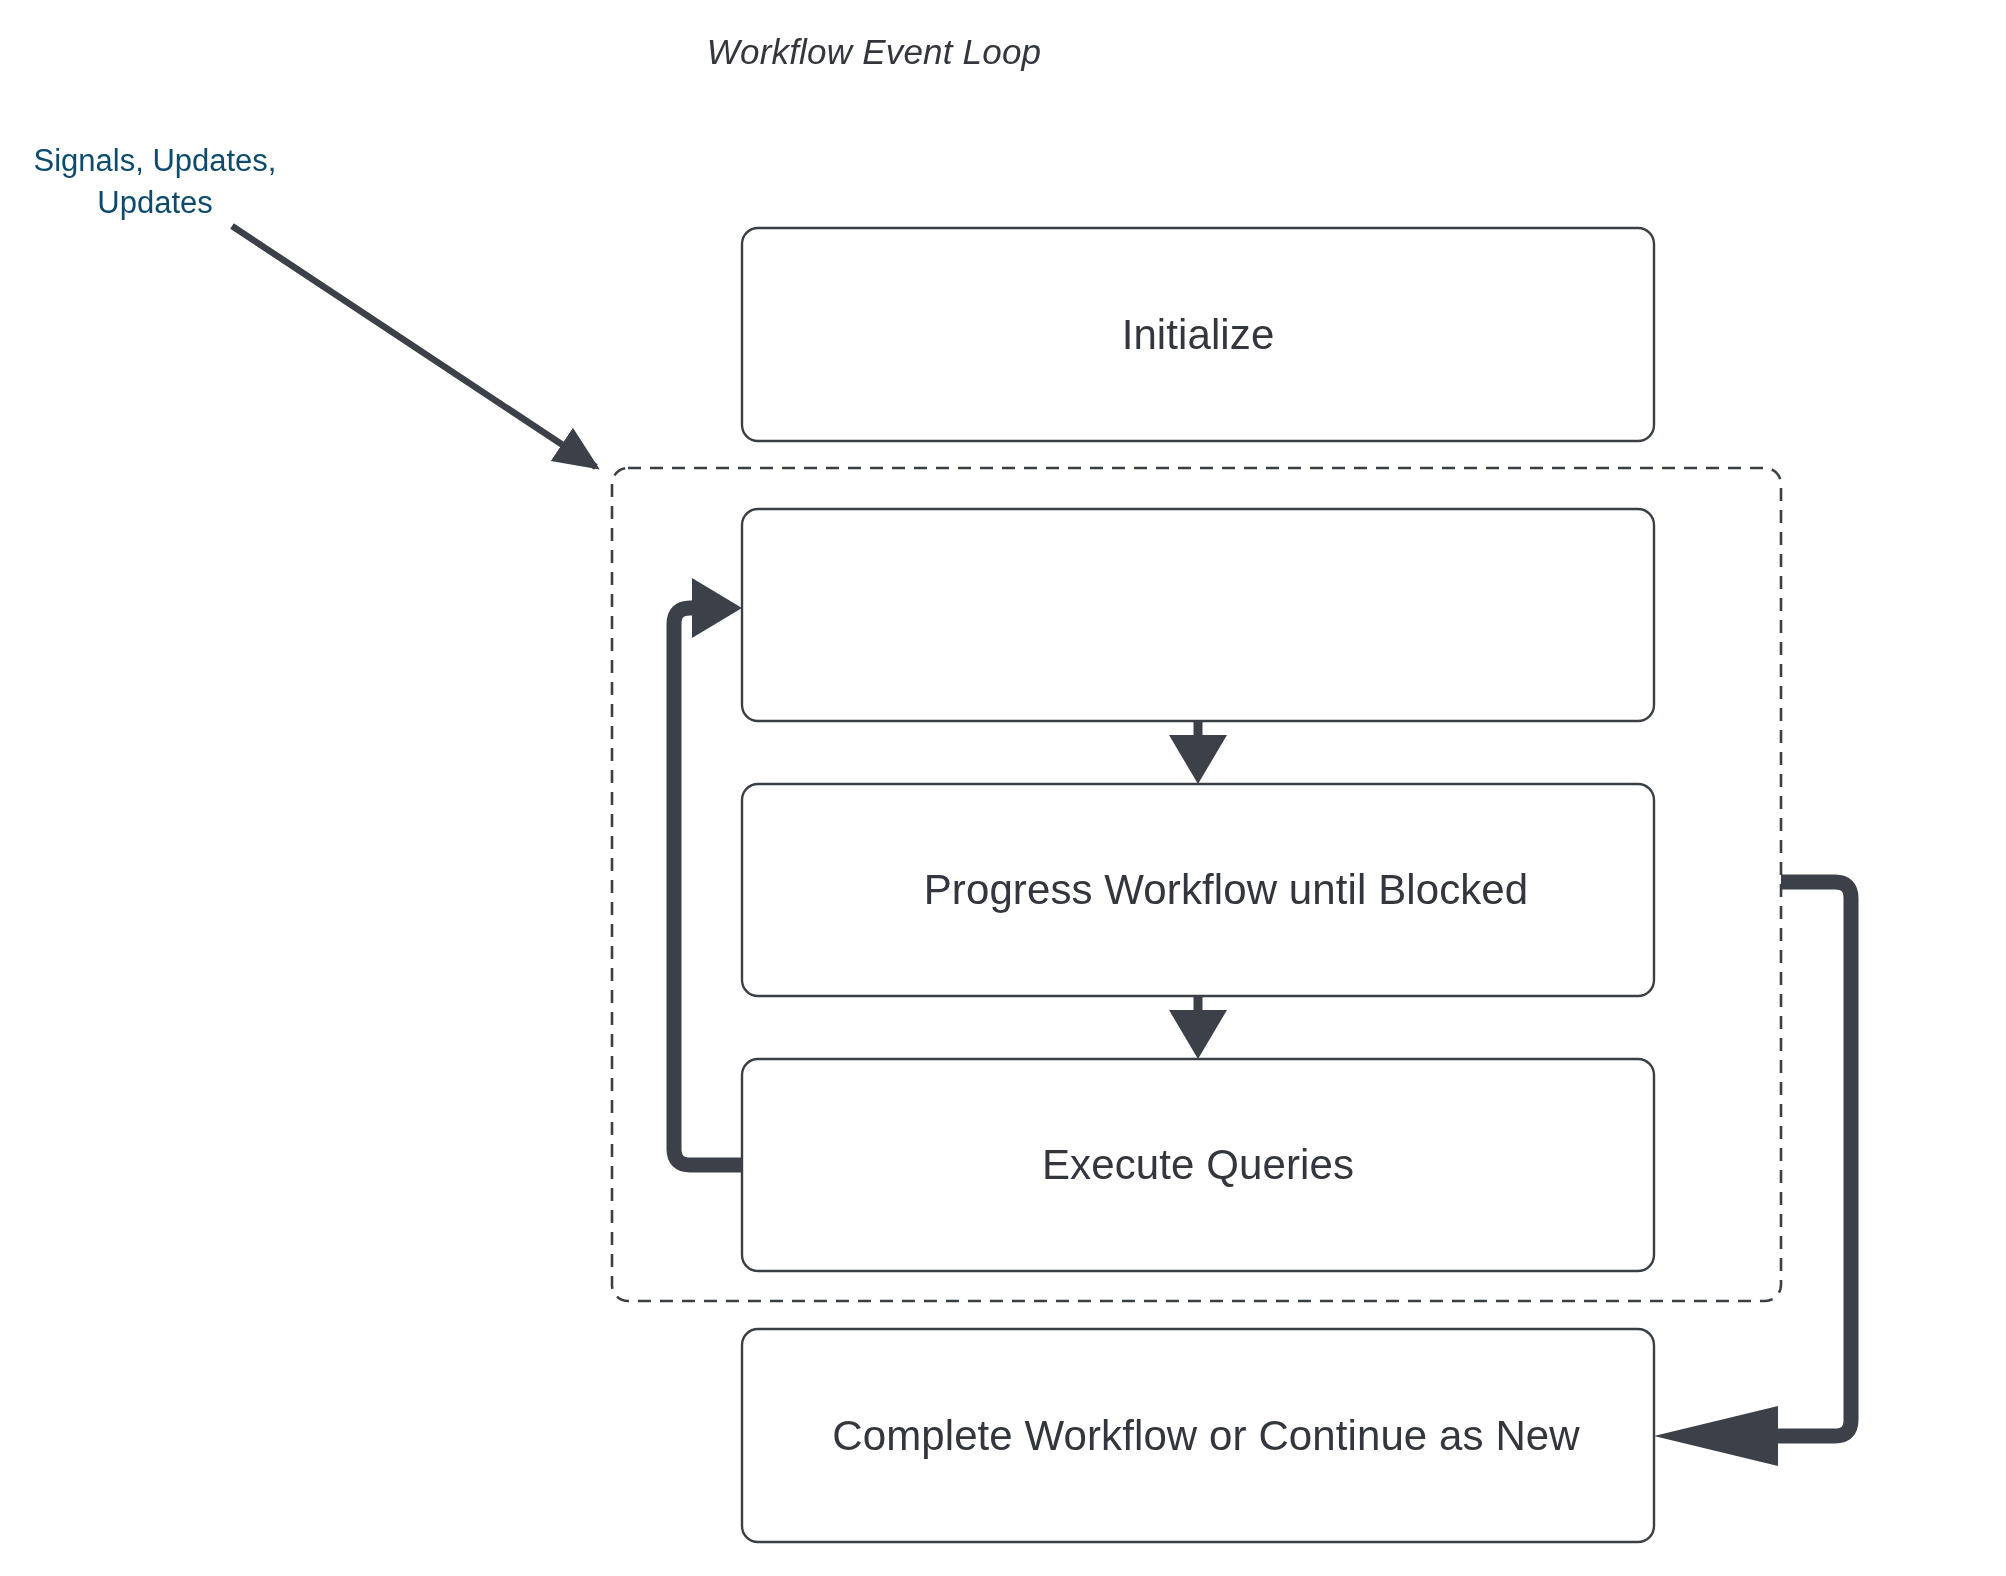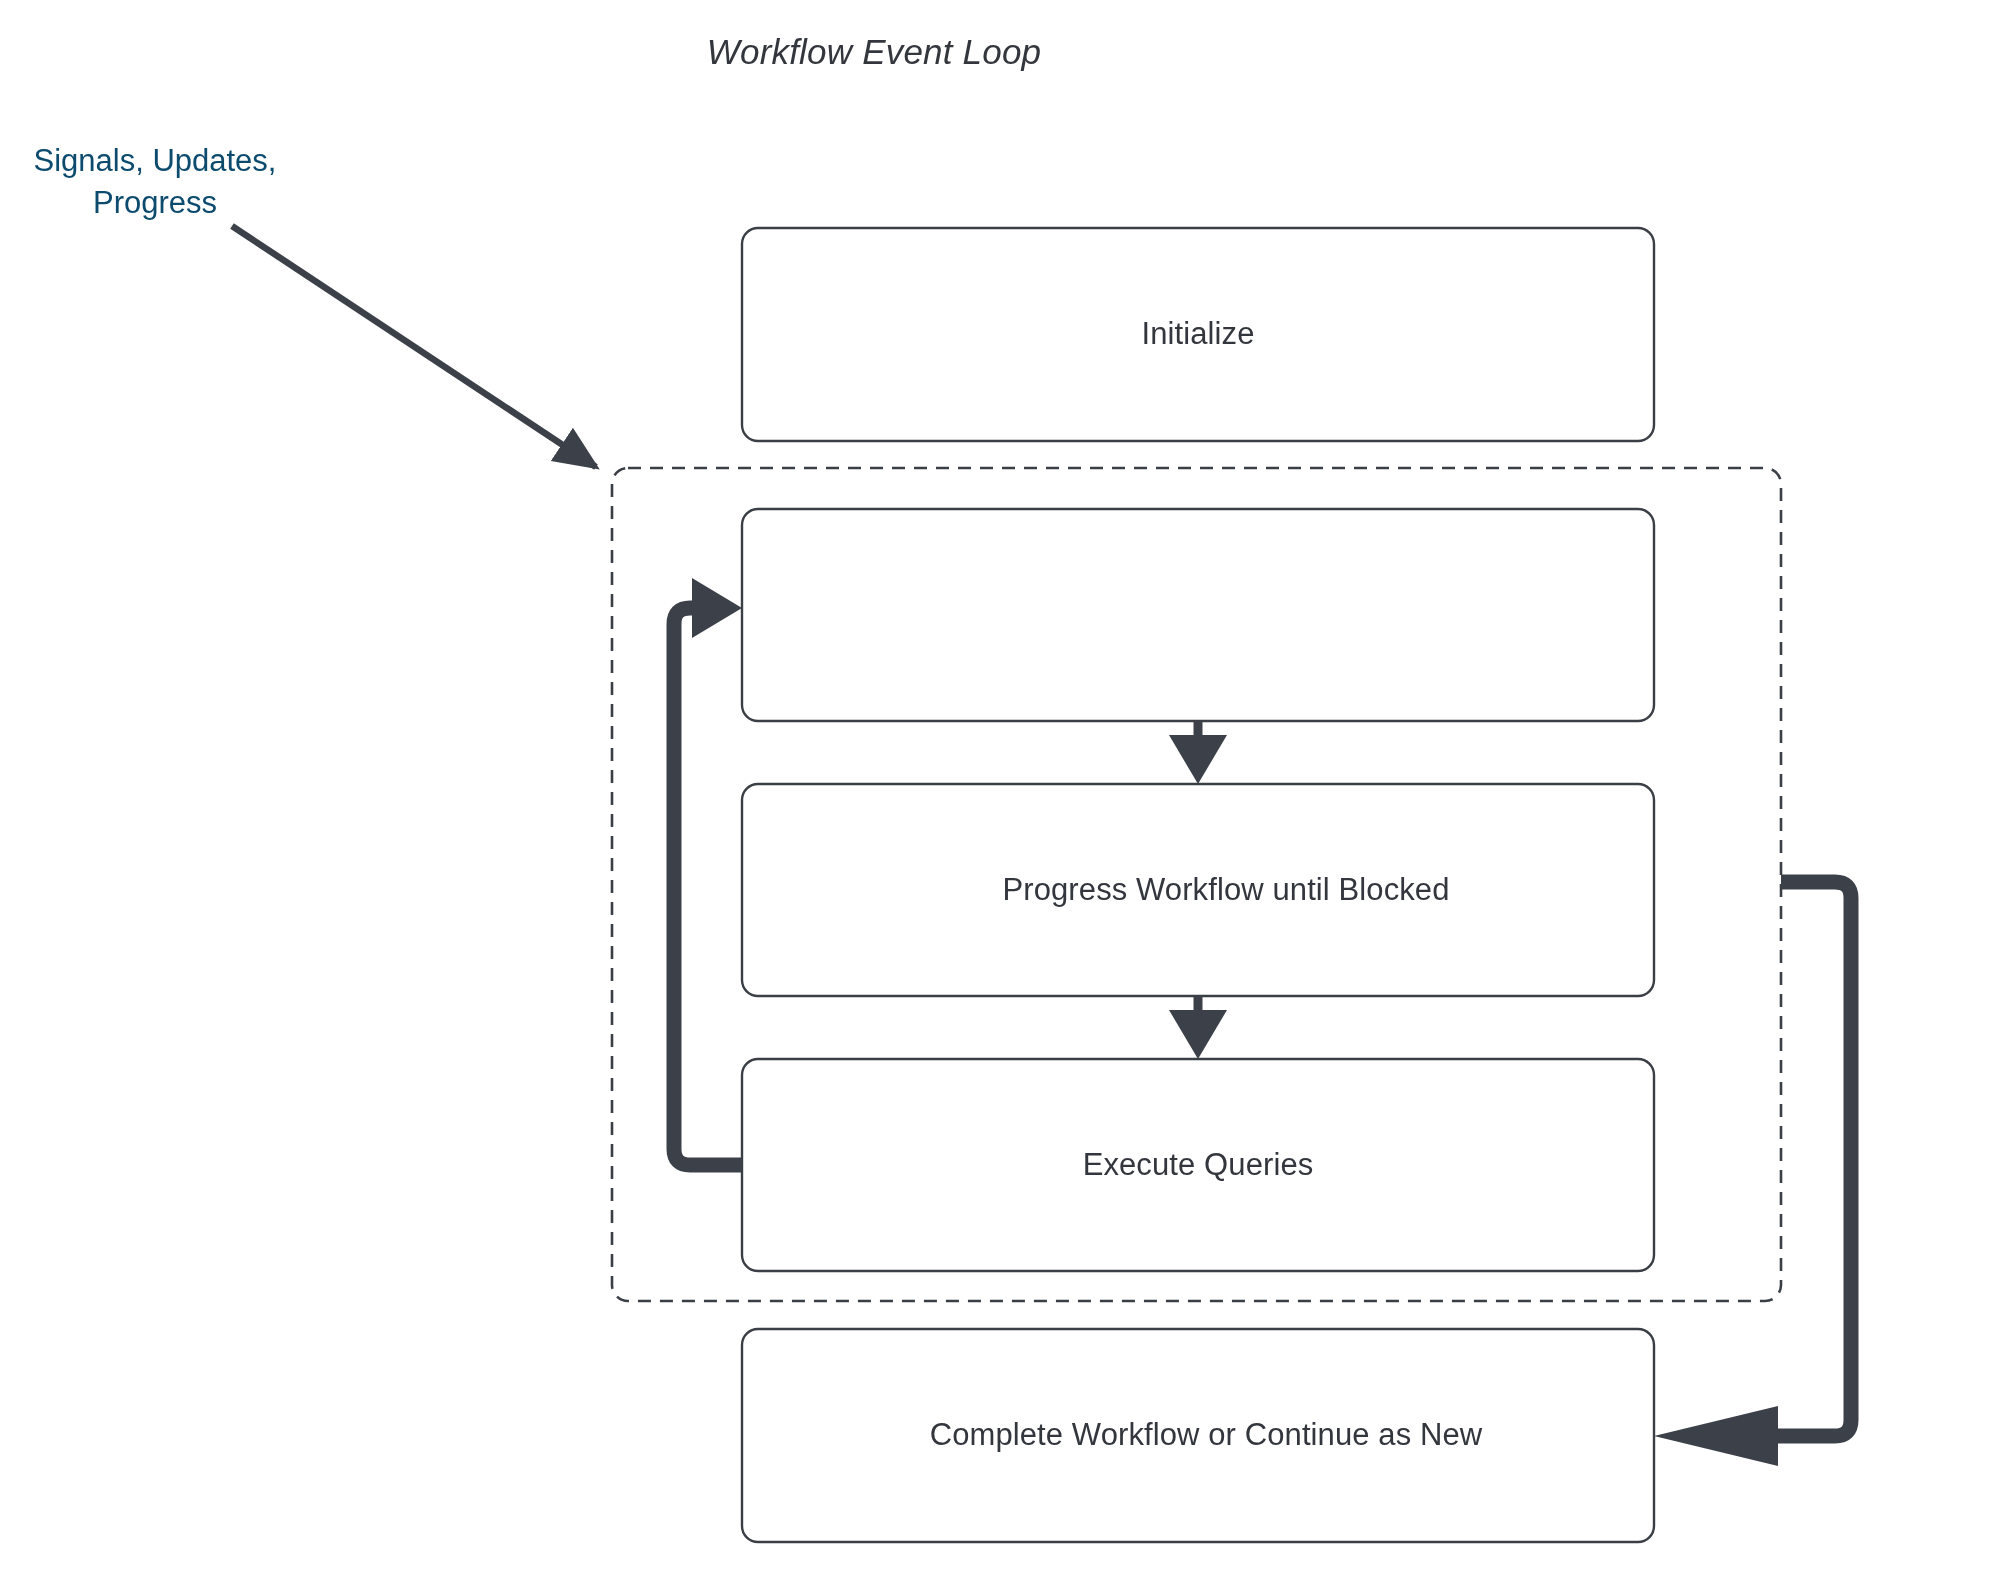--- a/index.html
+++ b/index.html
@@ -32,21 +32,21 @@
     height: 1576px;
     pointer-events: none;
   }
   .node-label {
     position: absolute;
     display: flex;
     align-items: center;
     justify-content: center;
     text-align: center;
     color: #33373d;
-    font-size: 31px;
+    font-size: 42px;
     line-height: 1.32;
     letter-spacing: 0.1px;
     white-space: nowrap;
   }
   .diagram-title {
     position: absolute;
     left: 0;
     top: 32px;
     width: 1748px;
     text-align: center;
@@ -103,21 +103,21 @@
     <path d="M 1778 1406 L 1778 1466 L 1654 1436 z" fill="#3c4149"></path>
 
   </svg>
 
   <div class="layer-text">
 
     <div class="diagram-title">Workflow Event Loop</div>
 
     <div class="edge-label" style="left:10px; top:140px; width:290px;">
       <div>Signals, Updates,</div>
-      <div>Progress</div>
+      <div>Updates</div>
     </div>
 
     <div class="node-label" style="left:742px; top:228px; width:912px; height:213px;">Initialize</div>
 
 
     <div class="node-label" style="left:742px; top:784px; width:912px; height:212px;padding-left:28px;">Progress Workflow until Blocked</div>
 
     <div class="node-label" style="left:742px; top:1059px; width:912px; height:212px;">Execute Queries</div>
 
     <div class="node-label" style="left:742px; top:1329px; width:928px; height:213px;">Complete Workflow or Continue as New</div>

